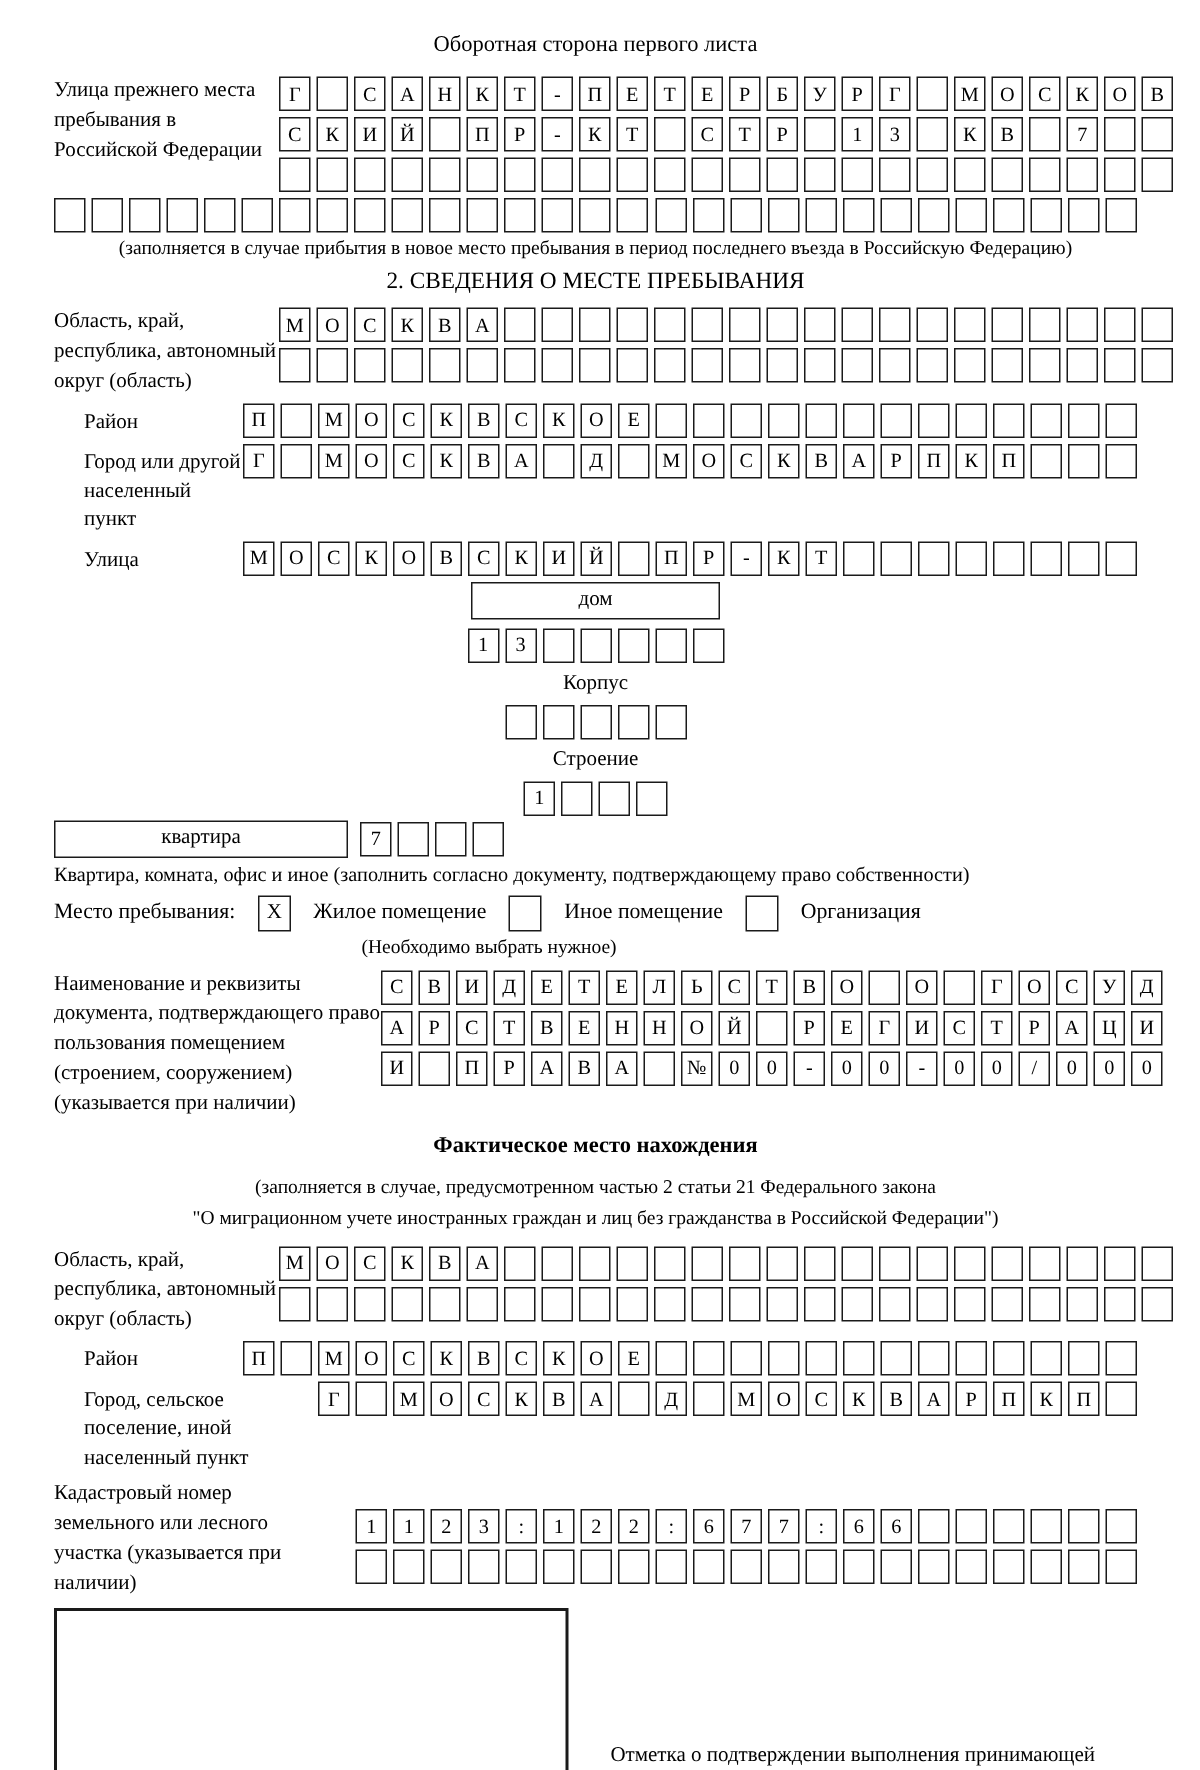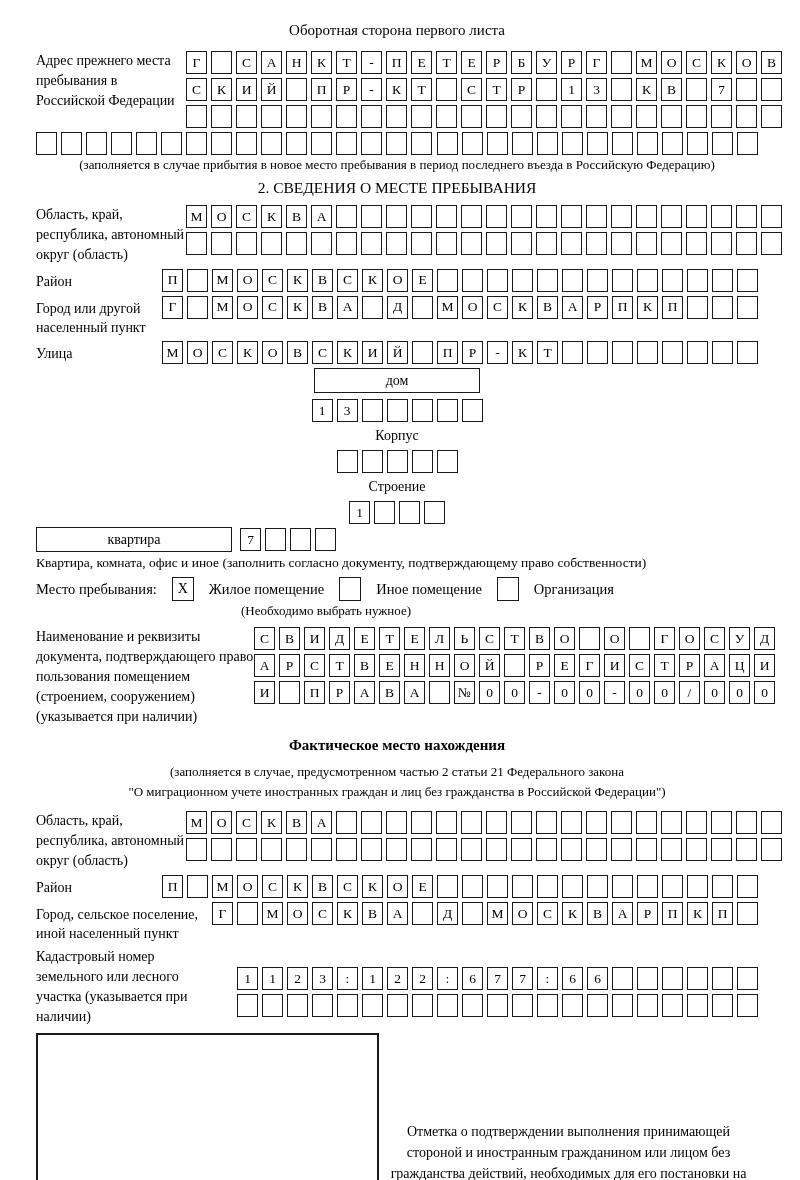--- a/index.html
+++ b/index.html
@@ -11,21 +11,21 @@
     color: #000; background: #fff; overflow: hidden;
   }
   .hdr { text-align: center; font-size: 15px; margin: 16px 0 12px; }
   .cells { display: flex; gap: 4px; }
   .cell {
     width: 21px; height: 23px; flex: 0 0 auto;
     border: 1.7px solid #1a1a1a;
     display: flex; align-items: center; justify-content: center;
     font-size: 13.5px; line-height: 1;
   }
-  .frow { display: flex; align-items: flex-start; margin-bottom: 4px; }
+  .frow { display: flex; align-items: flex-start; margin-bottom: 4px; margin-left: 20px; }
   .lbl { font-size: 14px; line-height: 1.38; padding-top: 3px; }
   .frow .cells { margin-left: auto; }
   .block { display: flex; margin-bottom: 4px; }
   .blbl { width: 150px; flex: 0 0 auto; font-size: 14px; line-height: 1.42; }
   .brows { flex: 1; display: flex; flex-direction: column; gap: 4px; align-items: flex-end; }
   .fullrow { width: 100%; margin: 2px 0 2px; }
   .fullrow .cells { width: 100%; justify-content: space-between; gap: 0; }
   .note { text-align: center; font-size: 13px; margin: 2px 0 6px; }
   .sect-title { text-align: center; font-weight: normal; font-size: 15.5px; margin: 6px 0 8px; }
   .caption { font-size: 13.5px; margin: 2px 0 6px; }
@@ -51,21 +51,21 @@
   .stamp-caption { width: 398px; text-align: center; font-size: 14px; line-height: 1.5; margin-top: 6px; }
 </style>
 </head>
 <body>
 
 <div class="page">
 
   <div class="hdr">Оборотная сторона первого листа</div>
 
   <div class="block">
-    <div class="blbl">Адрес прежнего места пребывания в Российской Федерации</div>
+    <div class="blbl">Улица прежнего места пребывания в Российской Федерации</div>
     <div class="brows">
       <div class="cells">
           <div class="cell">Г</div>
           <div class="cell"></div>
           <div class="cell">С</div>
           <div class="cell">А</div>
           <div class="cell">Н</div>
           <div class="cell">К</div>
           <div class="cell">Т</div>
           <div class="cell">-</div>

